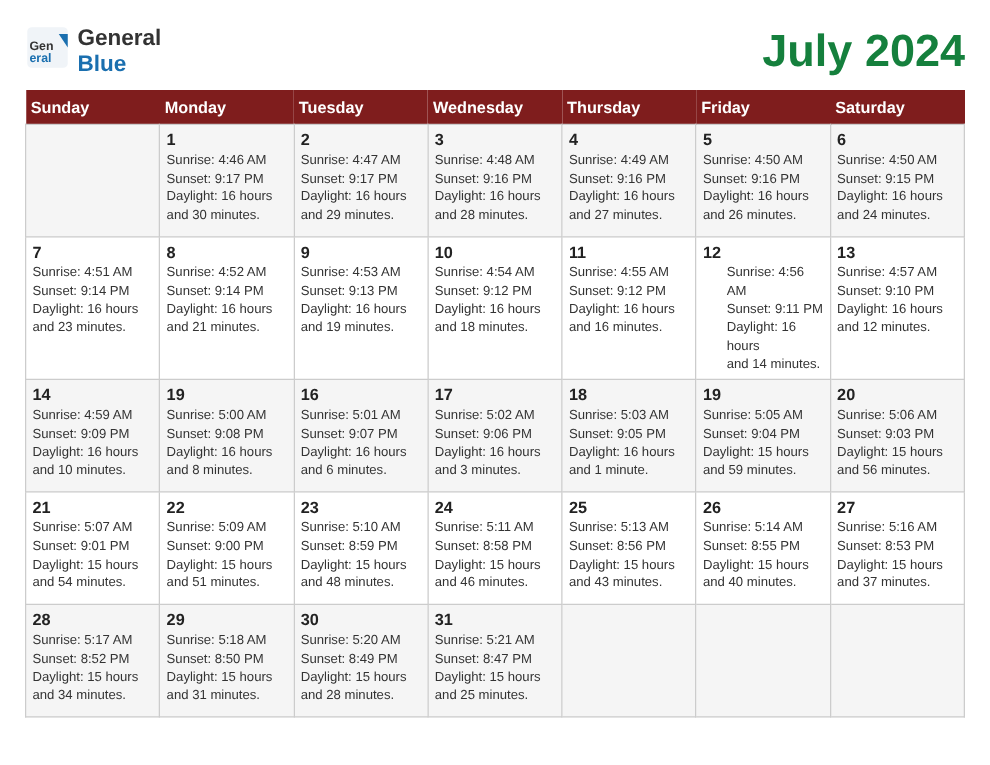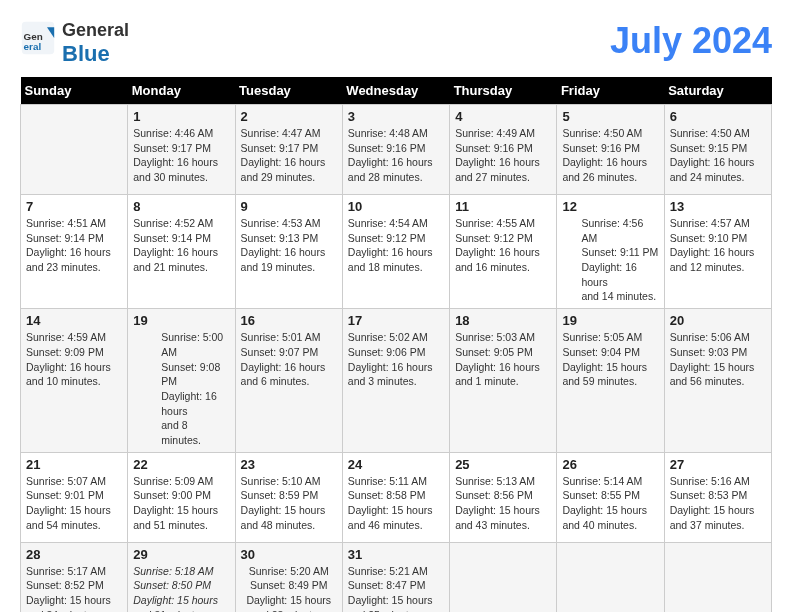--- a/index.html
+++ b/index.html
@@ -20,48 +20,48 @@
       display: flex;
       align-items: flex-start;
       gap: 6px;
     }
     .logo-text-general {
       font-size: 18px;
       font-weight: bold;
       color: #333;
     }
     .logo-text-blue {
-      font-size: 22px;
+      font-size: 18px;
       font-weight: bold;
       color: #1a6faf;
     }
     .logo-icon {
       width: 36px;
       height: 36px;
     }
     .title-block {
       text-align: right;
     }
     .main-title {
       font-size: 36px;
       font-weight: bold;
-      color: #3b82f6;
+      color: #15803d;
     }
     .subtitle {
       font-size: 15px;
       color: #444;
       margin-top: 2px;
     }
     .calendar {
       width: 100%;
       border-collapse: collapse;
       font-size: 11px;
     }
     .calendar thead th {
-      background-color: #000000;
+      background-color: #7f1d1d;
       color: #fff;
       padding: 6px 4px;
       text-align: left;
       font-size: 13px;
       font-weight: bold;
     }
     .calendar tbody td {
       border: 1px solid #ccc;
       vertical-align: top;
       padding: 4px 5px;
@@ -222,21 +222,21 @@
       <tr>
         <td>
           <div class="day-number">14</div>
           <div class="day-info" style="white-space: pre-line;">Sunrise: 4:59 AM
 Sunset: 9:09 PM
 Daylight: 16 hours
 and 10 minutes.</div>
         </td>
         <td>
           <div class="day-number">19</div>
-          <div class="day-info" style="white-space: pre-line; margin-left: 28px;">Sunrise: 5:00 AM
+          <div class="day-info" style="white-space: pre-line;">Sunrise: 5:00 AM
 Sunset: 9:08 PM
 Daylight: 16 hours
 and 8 minutes.</div>
         </td>
         <td>
           <div class="day-number">16</div>
           <div class="day-info" style="white-space: pre-line;">Sunrise: 5:01 AM
 Sunset: 9:07 PM
 Daylight: 16 hours
 and 6 minutes.</div>
@@ -324,28 +324,28 @@
       <tr>
         <td>
           <div class="day-number">28</div>
           <div class="day-info" style="white-space: pre-line;">Sunrise: 5:17 AM
 Sunset: 8:52 PM
 Daylight: 15 hours
 and 34 minutes.</div>
         </td>
         <td>
           <div class="day-number">29</div>
-          <div class="day-info" style="white-space: pre-line; font-style: italic;">Sunrise: 5:18 AM
+          <div class="day-info" style="white-space: pre-line;">Sunrise: 5:18 AM
 Sunset: 8:50 PM
 Daylight: 15 hours
 and 31 minutes.</div>
         </td>
         <td>
           <div class="day-number">30</div>
-          <div class="day-info" style="white-space: pre-line; text-align: center;">Sunrise: 5:20 AM
+          <div class="day-info" style="white-space: pre-line;">Sunrise: 5:20 AM
 Sunset: 8:49 PM
 Daylight: 15 hours
 and 28 minutes.</div>
         </td>
         <td>
           <div class="day-number">31</div>
           <div class="day-info" style="white-space: pre-line;">Sunrise: 5:21 AM
 Sunset: 8:47 PM
 Daylight: 15 hours
 and 25 minutes.</div>

